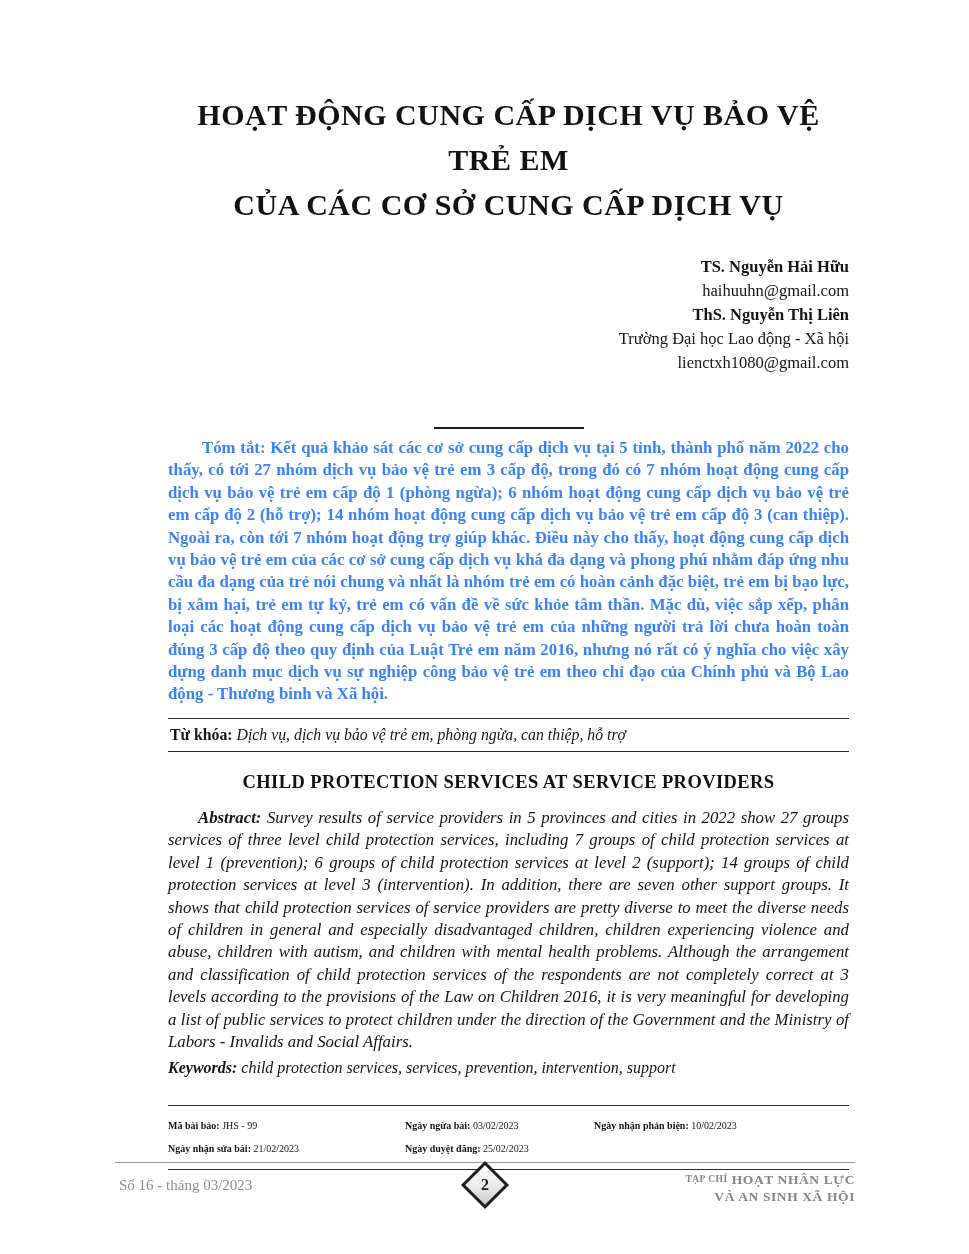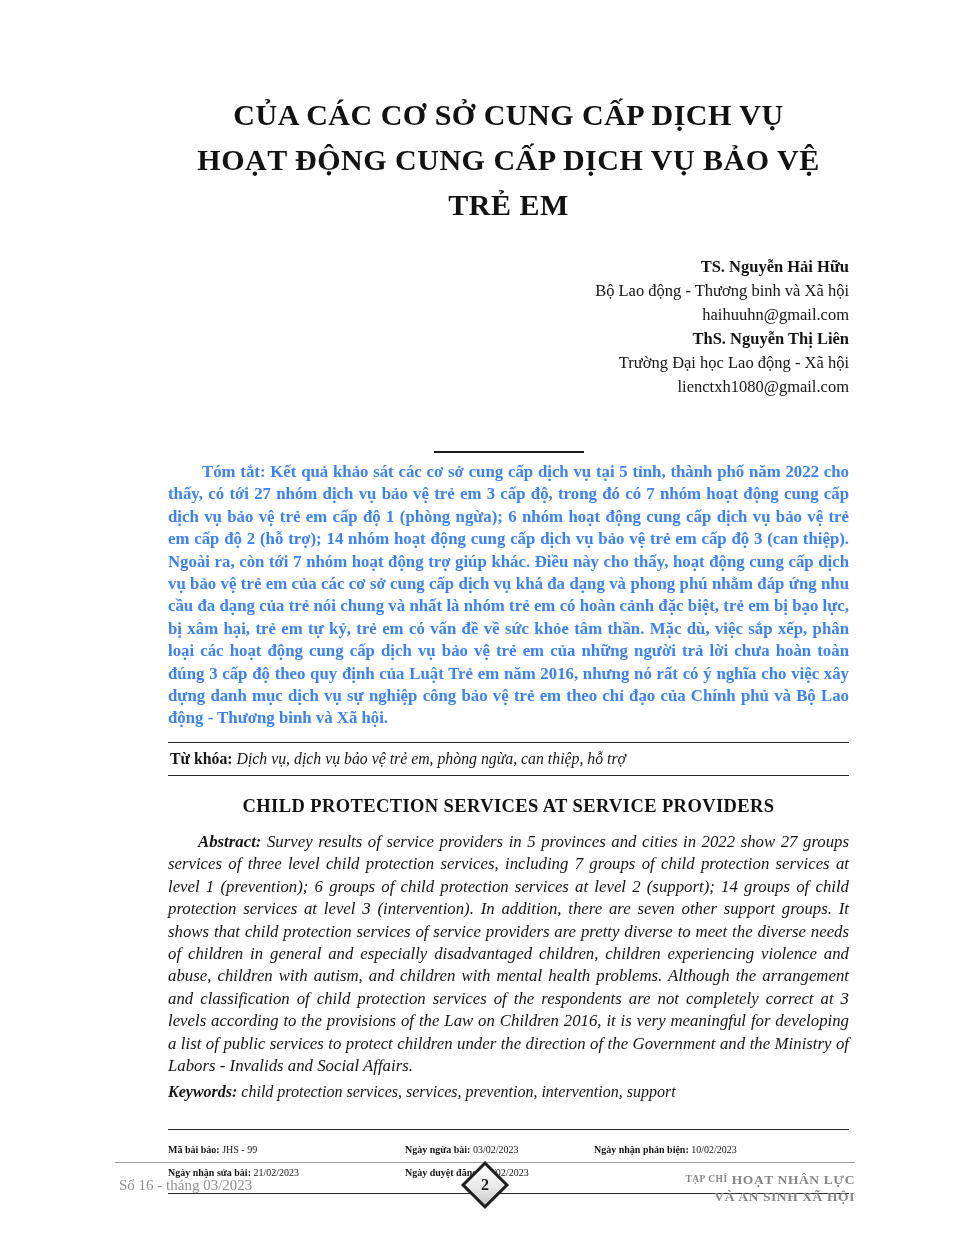--- a/index.html
+++ b/index.html
@@ -193,28 +193,27 @@
     color: #1b1b1b;
   }
 </style>
 </head>
 <body>
 
 <div class="page">
   <div class="content">
 
     <h1 class="title-vi">
+      <span class="title-line">HOẠT ĐỘNG CUNG CẤP DỊCH VỤ BẢO VỆ TRẺ EM</span>
       <span class="title-line">CỦA CÁC CƠ SỞ CUNG CẤP DỊCH VỤ</span>
-      <span class="title-line">HOẠT ĐỘNG CUNG CẤP DỊCH VỤ BẢO VỆ TRẺ EM</span>
     </h1>
 
     <section class="authors">
       <div class="author">
         <div class="author-name">TS. Nguyễn Hải Hữu</div>
-        <div class="author-affiliation">Bộ Lao động - Thương binh và Xã hội</div>
         <div class="author-email">haihuuhn@gmail.com</div>
       </div>
       <div class="author">
         <div class="author-name">ThS. Nguyễn Thị Liên</div>
         <div class="author-affiliation">Trường Đại học Lao động - Xã hội</div>
         <div class="author-email">lienctxh1080@gmail.com</div>
       </div>
     </section>
 
     <hr class="short-rule">

